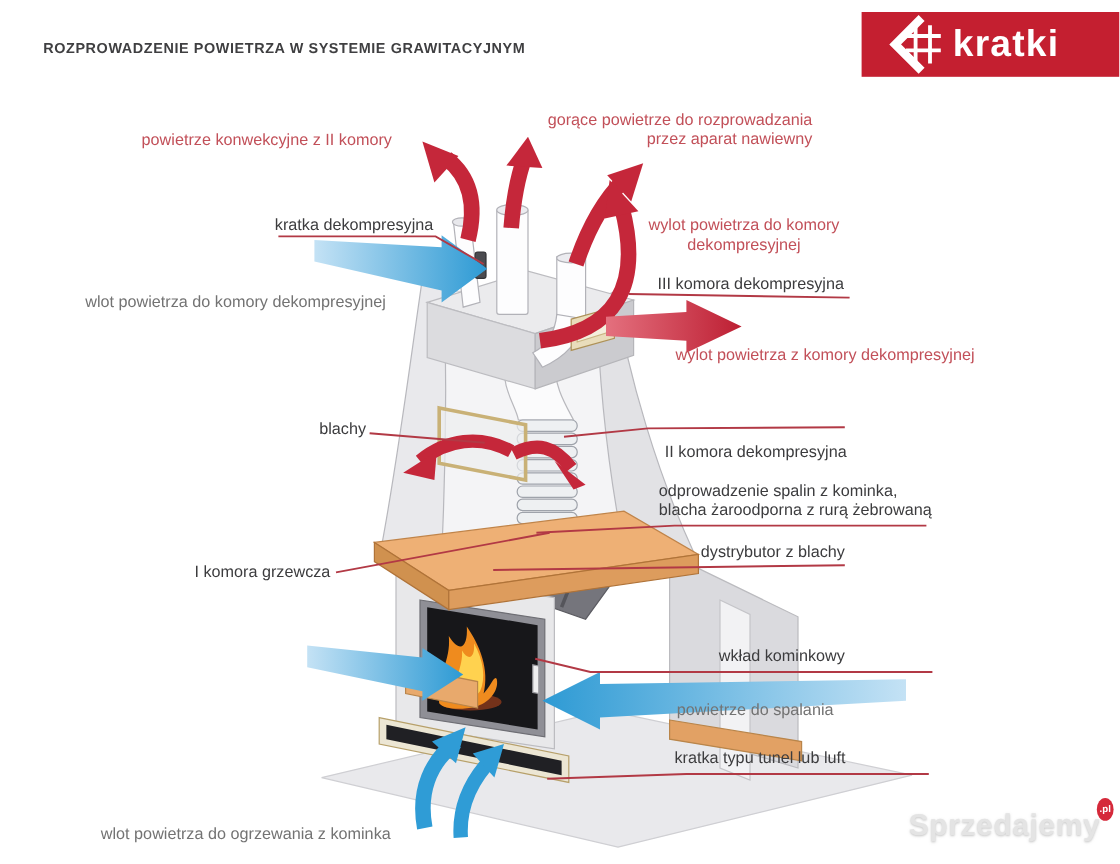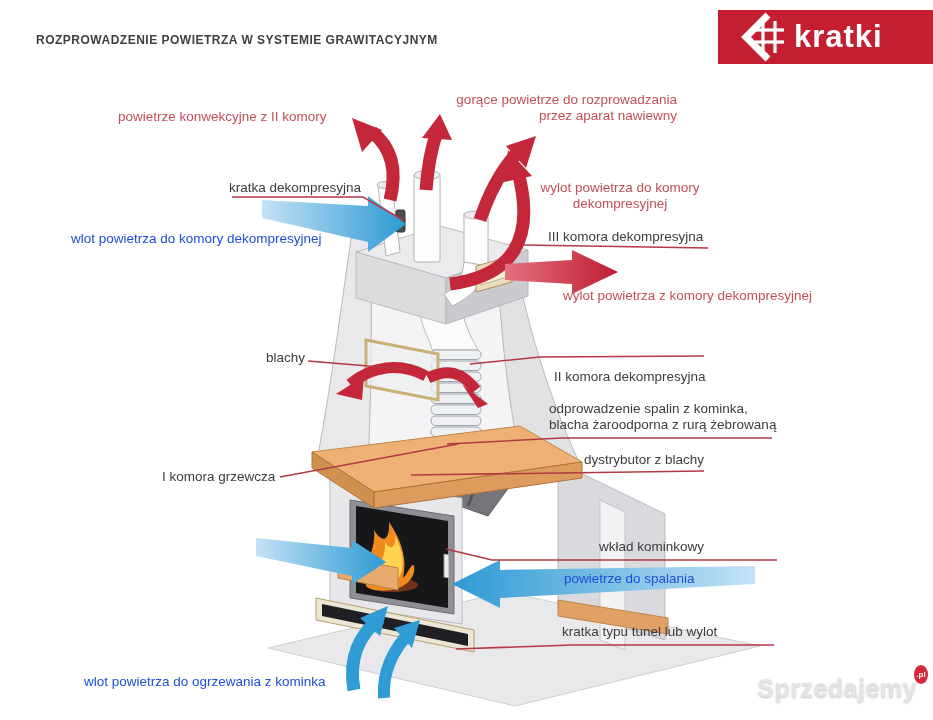--- a/index.html
+++ b/index.html
@@ -6,21 +6,21 @@
   #canvas{position:relative;width:933px;height:720px;background:#fff;overflow:hidden;
           font-family:"Liberation Sans",sans-serif;}
   .title{position:absolute;left:36px;top:33px;font-size:12px;font-weight:bold;
          color:#3f3f41;letter-spacing:.5px;white-space:nowrap;}
   .logo{position:absolute;right:0;top:10px;width:215px;height:54px;background:#c41f30;
         display:flex;align-items:center;box-sizing:border-box;padding-left:16px;}
   .logo-text{color:#fff;font-size:31px;font-weight:bold;letter-spacing:1px;margin-left:2px;}
   .diagram{position:absolute;left:0;top:0;pointer-events:none;}
   .lbl{position:absolute;font-size:13.5px;color:#3c3c3e;white-space:nowrap;line-height:16px;}
   .lbl.red{color:#c25059;}
-  .lbl.blue{color:#1d4ed8;}
+  .lbl.blue{color:#737373;margin-top:13px;}
   .lbl.center{text-align:center;white-space:normal;}
   .lbl span{display:block;}
   .watermark{position:absolute;right:16px;top:674px;font-size:25px;font-weight:bold;
              color:#e4e4e4;letter-spacing:.5px;
              text-shadow:0 1px 2px rgba(150,150,150,.55),0 0 1px #ffffff;text-decoration:underline;}
   .pl-badge{position:absolute;right:-11px;top:-9px;width:14px;height:19px;border-radius:50%;
             background:#d5293a;color:#fff;font-size:8px;font-weight:bold;display:flex;
             align-items:center;justify-content:center;text-shadow:none;letter-spacing:0;margin-left:16px;}
   .wm-wrap{position:relative;display:inline-block;}
 </style>
@@ -239,21 +239,21 @@
   </div>
 
   <div class="lbl" style="left:162px;top:469px;">I komora grzewcza</div>
 
   <div class="lbl" style="left:584px;top:452px;">dystrybutor z blachy</div>
 
   <div class="lbl" style="left:599px;top:539px;">wkład kominkowy</div>
 
   <div class="lbl blue" style="left:564px;top:571px;">powietrze do spalania</div>
 
-  <div class="lbl" style="left:562px;top:624px;">kratka typu tunel lub wylot</div>
+  <div class="lbl" style="left:562px;top:624px;">kratka typu tunel lub luft</div>
 
   <div class="lbl blue" style="left:84px;top:674px;">wlot powietrza do ogrzewania z kominka</div>
 
   <div class="watermark">
     <span class="wm-wrap">
       <span>Sprzedajemy</span>
       <span class="pl-badge">.pl</span>
     </span>
   </div>
 

